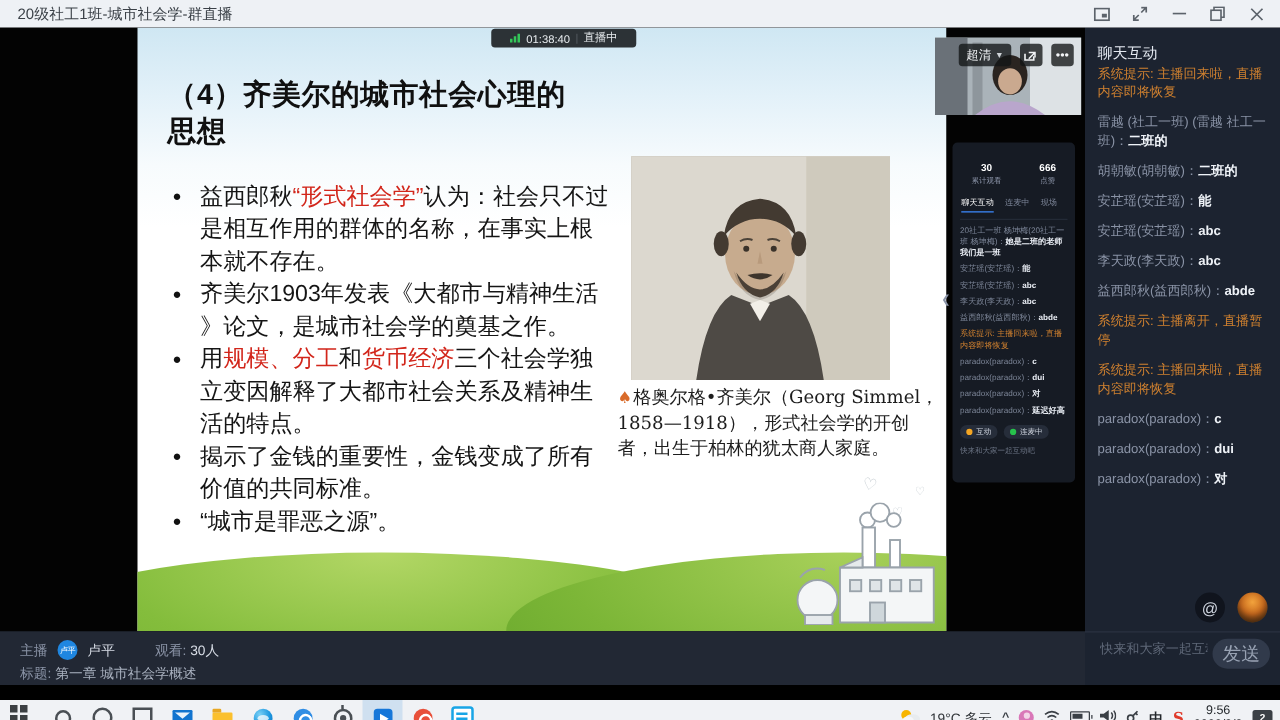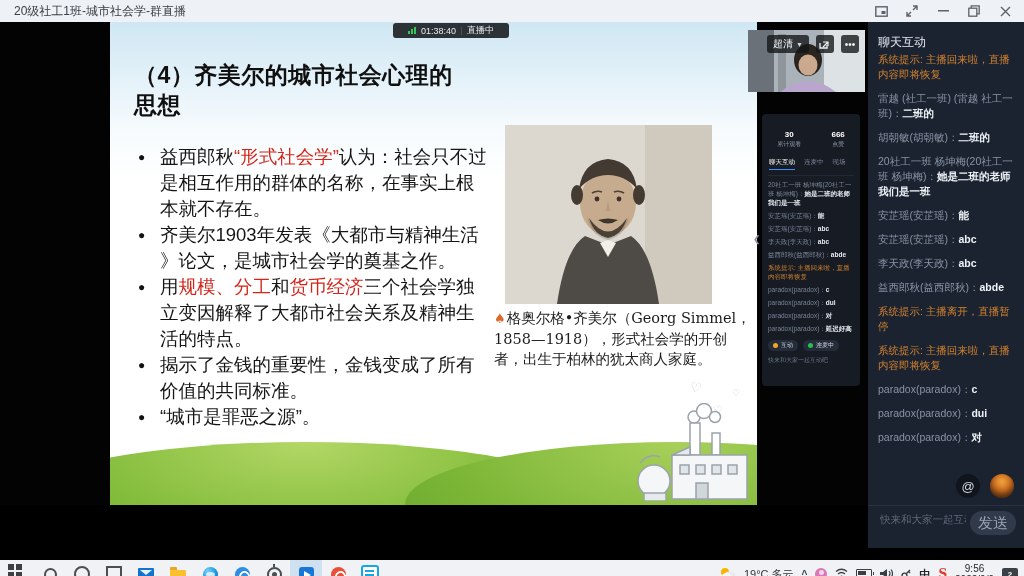--- a/index.html
+++ b/index.html
@@ -359,40 +359,54 @@
       <div class="p-input">快来和大家一起互动吧</div>
     </div>
   </div>
 
   <div class="chat">
     <div class="chat-header">聊天互动</div>
     <div class="chat-msgs" id="chat-msgs">
         <div class="msg sys">系统提示: 主播回来啦，直播内容即将恢复</div>
         <div class="msg"><span class="user">雷越 (社工一班) (雷越 社工一班)：</span><span class="txt">二班的</span></div>
         <div class="msg"><span class="user">胡朝敏(胡朝敏)：</span><span class="txt">二班的</span></div>
-        <div class="msg"><span class="user">20社工一班 杨坤梅(20社工一班 杨坤梅)：</span><span class="txt">她是二班的老师 我们是一班</span></div>
         <div class="msg"><span class="user">安芷瑶(安芷瑶)：</span><span class="txt">能</span></div>
         <div class="msg"><span class="user">安芷瑶(安芷瑶)：</span><span class="txt">abc</span></div>
         <div class="msg"><span class="user">李天政(李天政)：</span><span class="txt">abc</span></div>
         <div class="msg"><span class="user">益西郎秋(益西郎秋)：</span><span class="txt">abde</span></div>
         <div class="msg sys">系统提示: 主播离开，直播暂停</div>
         <div class="msg sys">系统提示: 主播回来啦，直播内容即将恢复</div>
         <div class="msg"><span class="user">paradox(paradox)：</span><span class="txt">c</span></div>
         <div class="msg"><span class="user">paradox(paradox)：</span><span class="txt">dui</span></div>
         <div class="msg"><span class="user">paradox(paradox)：</span><span class="txt">对</span></div>
       </div>
     <div class="foot-icons">
       <div class="icon-circle">@</div>
       <div class="avatar-circle"></div>
     </div>
     <div class="chat-divider"></div>
     <input class="chat-input" placeholder="快来和大家一起互动吧" style="">
     <button class="send-btn">发送</button>
   </div>
 
+  <div class="infobar">
+    <div class="ib-row1">
+      <span class="ib-label">主播</span>
+      <span class="ib-avatar">卢平</span>
+      <span class="ib-name">卢平</span>
+      <span class="ib-viewers">
+        <span class="ib-label">观看:</span>
+        <span class="ib-name">30人</span>
+      </span>
+    </div>
+    <div class="ib-row2">
+      <span>标题:</span>
+      <span class="val">第一章 城市社会学概述</span>
+    </div>
+  </div>
 
   <div class="taskbar">
     <div class="tb-apps" id="tb-apps">
         <div class="tb-cell">
           <span class="sh sh-start"></span>
         </div>
         <div class="tb-cell">
           <span class="sh sh-search"></span>
         </div>
         <div class="tb-cell">

